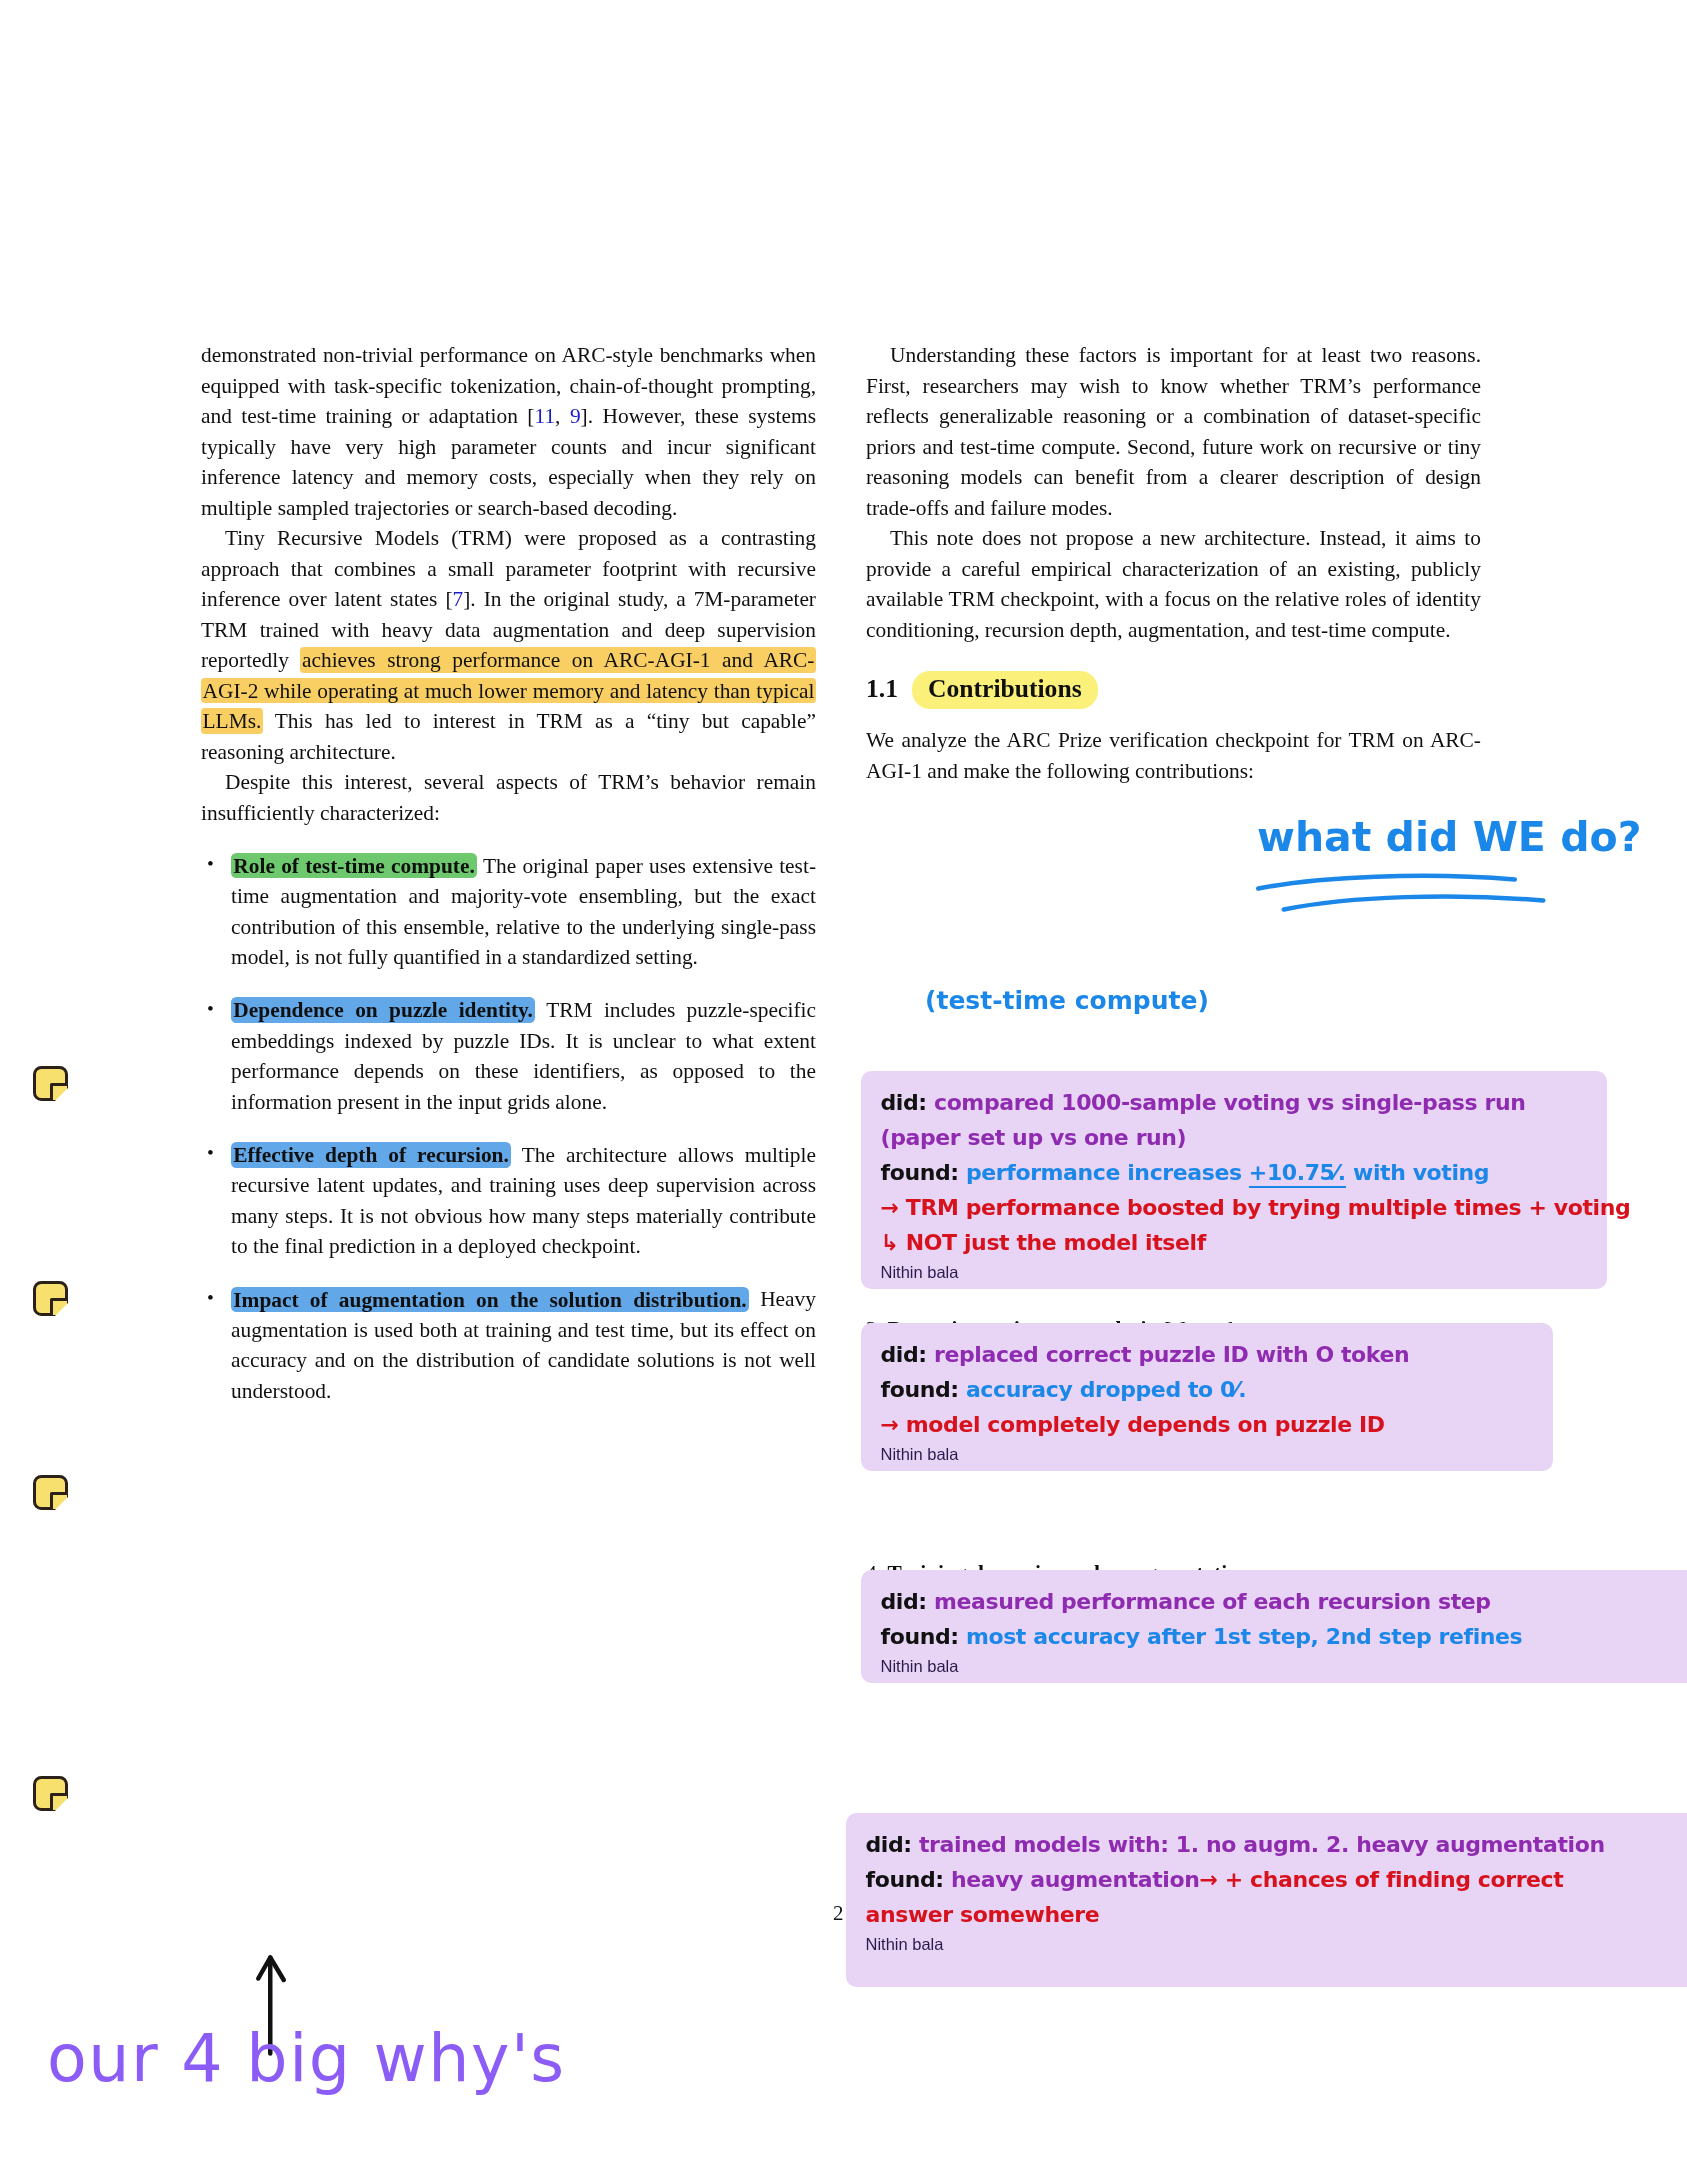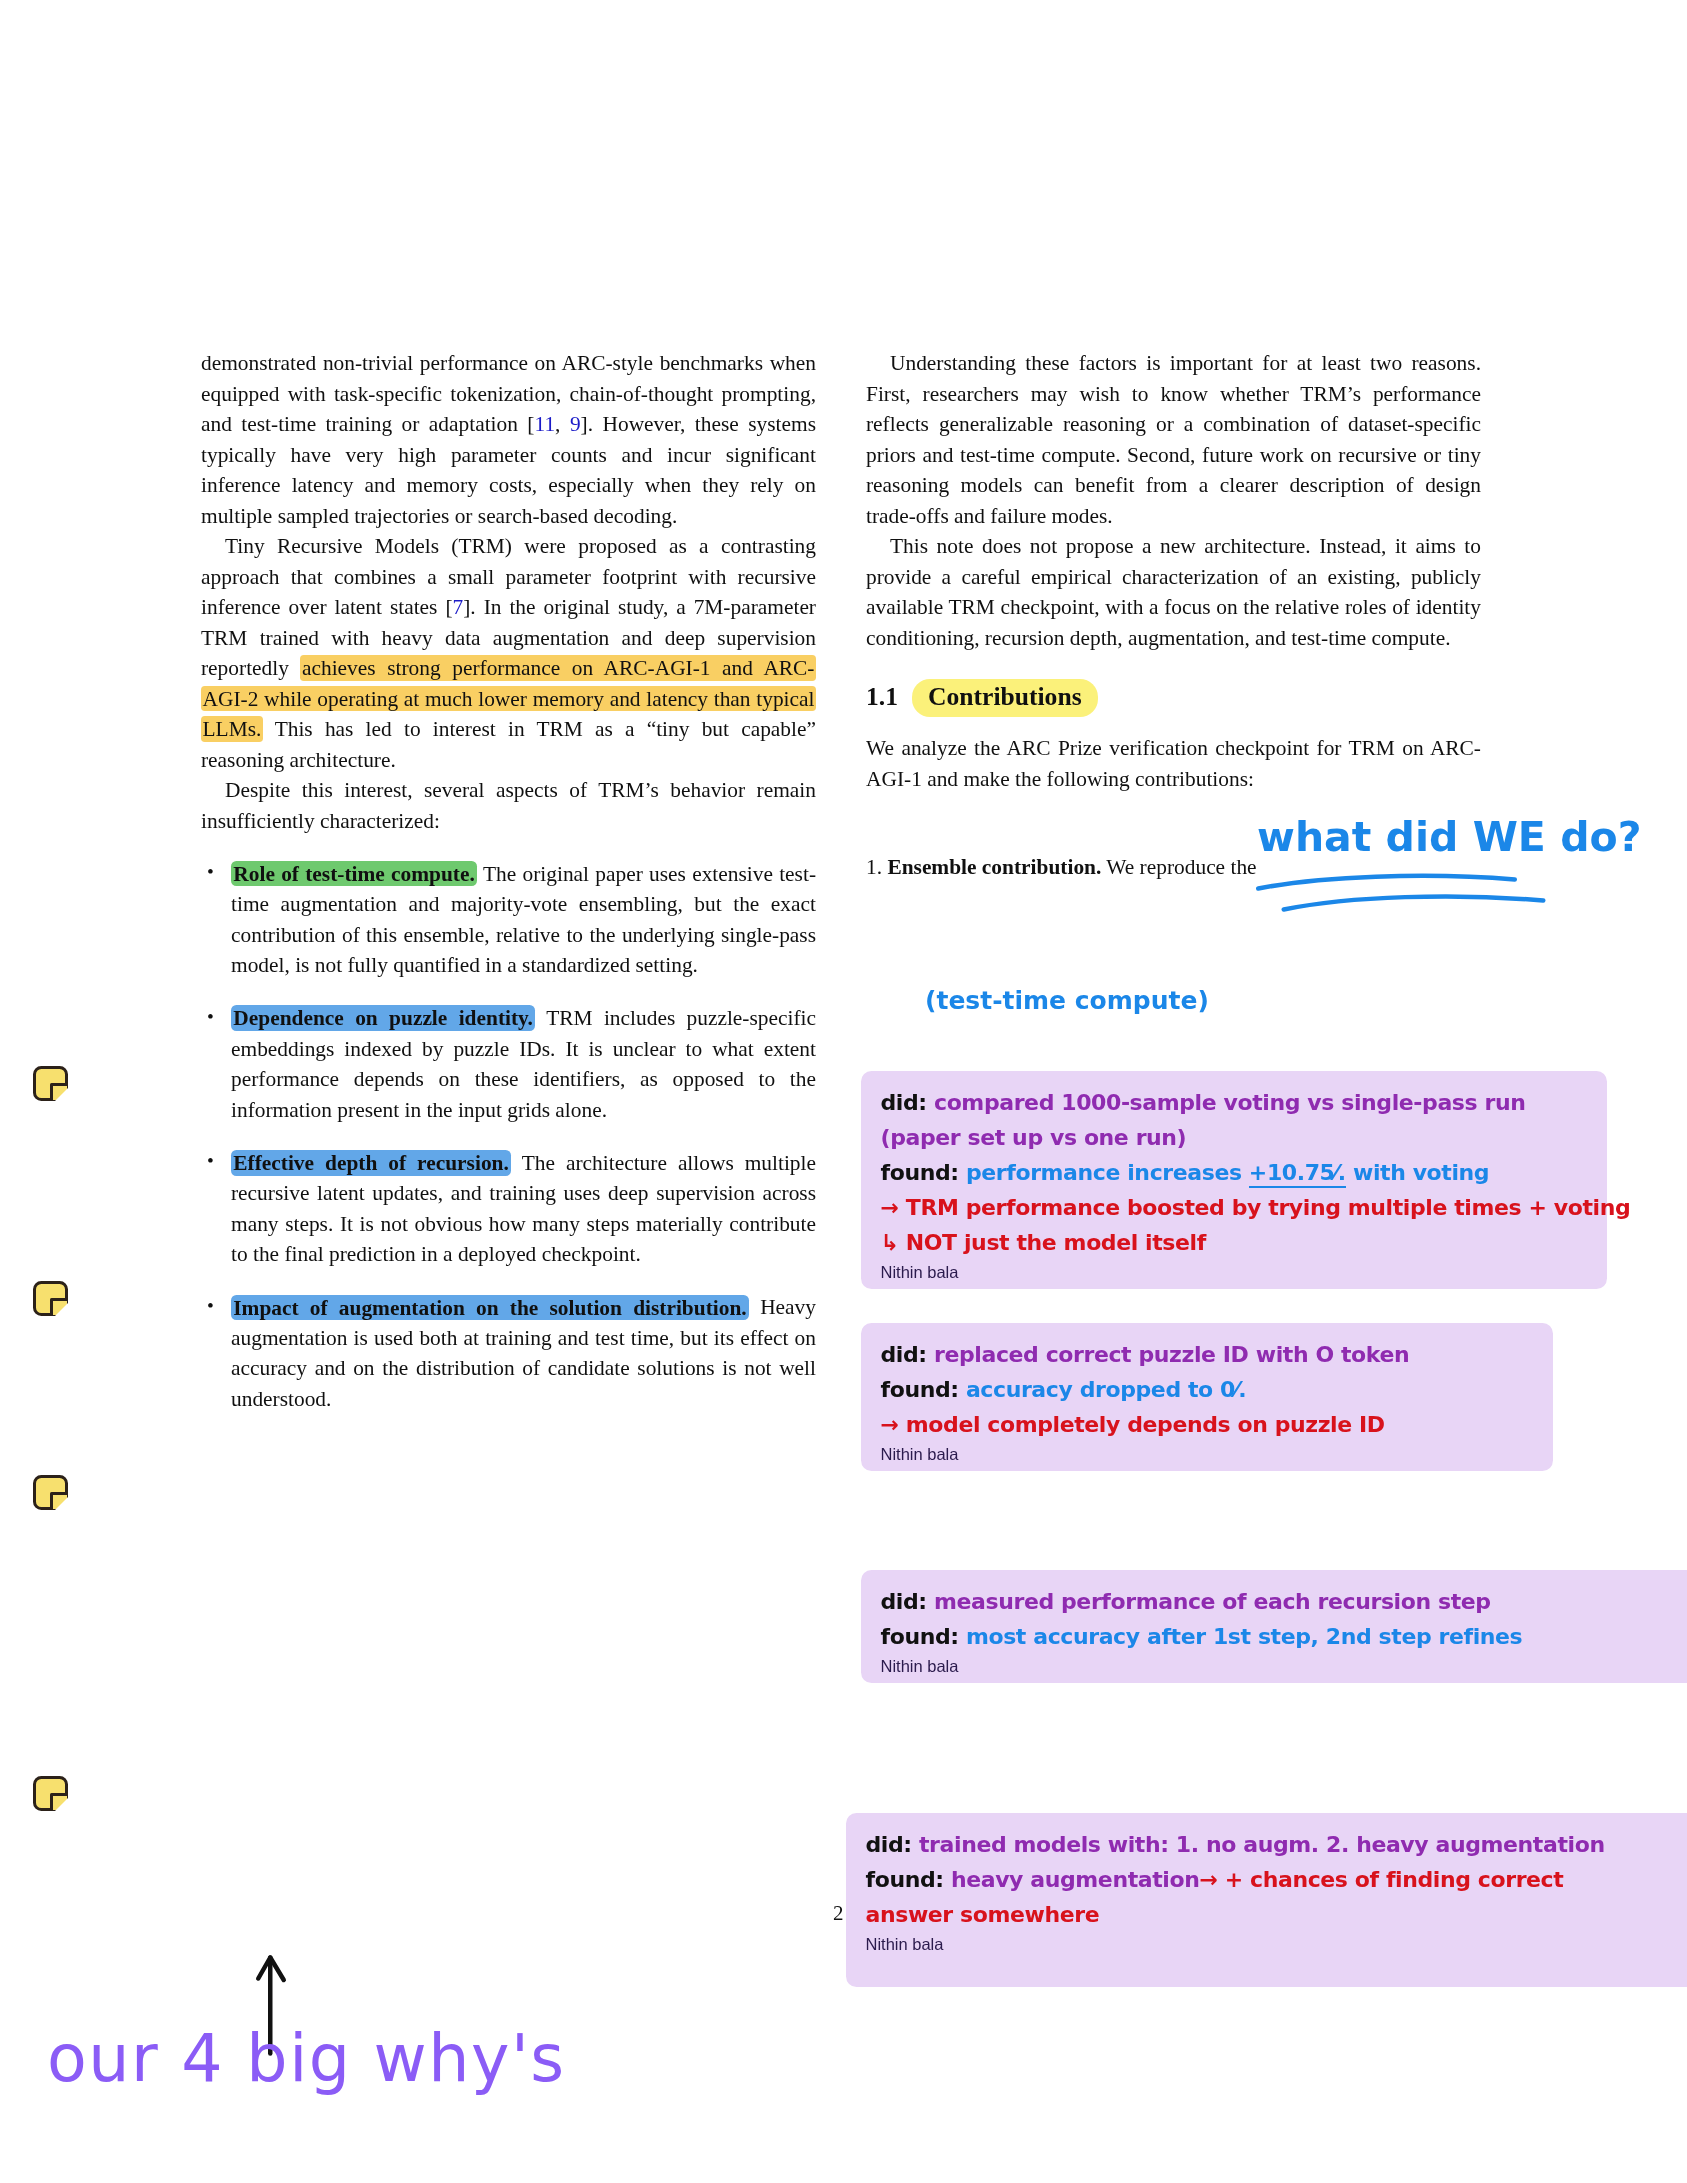--- a/index.html
+++ b/index.html
@@ -14,21 +14,20 @@
   .col{
     position:absolute;
     width:615px;
     font-family:"Liberation Serif", serif;
     font-size:21.4px;
     line-height:30.5px;
     color:#101010;
     text-align:justify;
     text-justify:inter-word;
     hyphens:none;
-    margin-top:8px;
   }
   .col-left{left:201px;top:340px;}
   .col-right{left:866px;top:340px;}
 
   p{margin:0;}
   p.indent{text-indent:24px;}
 
   .ref{color:#1b1bc8;}
 
   
@@ -136,21 +135,20 @@
     <p class="indent" id="rp2"><span>This note does not propose a new architecture. Instead, it aims to provide a careful empirical characterization of an existing, publicly available TRM checkpoint, with a focus on the relative roles of identity conditioning, recursion depth, augmentation, and test-time compute.</span></p>
 
     <div class="sec-head" style="margin-top:25.6px;">
       <span class="sec-num">1.1</span>
       <span class="hl-head">Contributions</span>
     </div>
 
     <p style="margin-top:16.5px;">We analyze the ARC Prize verification checkpoint for TRM on ARC-AGI-1 and make the following contributions:</p>
 
     <div style="height:41px;"></div>
-    <div class="numitem" id="c1"><span>1. </span><span class="lead">Ensemble contribution.</span><span> We reproduce the</span></div>
     <div style="height:226px;"></div>
     <div class="numitem" id="c2"><span>2. </span><span class="lead">Puzzle-identity dependence.</span><span> We design a</span></div>
     <div style="height:197px;"></div>
     <div class="numitem" id="c3"><span>3. </span><span class="lead">Recursion trajectory analysis.</span><span> We evaluate</span></div>
     <div style="height:197px;"></div>
     <div class="numitem" id="c4"><span>4. </span><span class="lead">Training dynamics under augmentation.</span><span></span></div>
   </div>
 
   <div class="pagenum" style="left:833px;top:1901px;">2</div>
 

